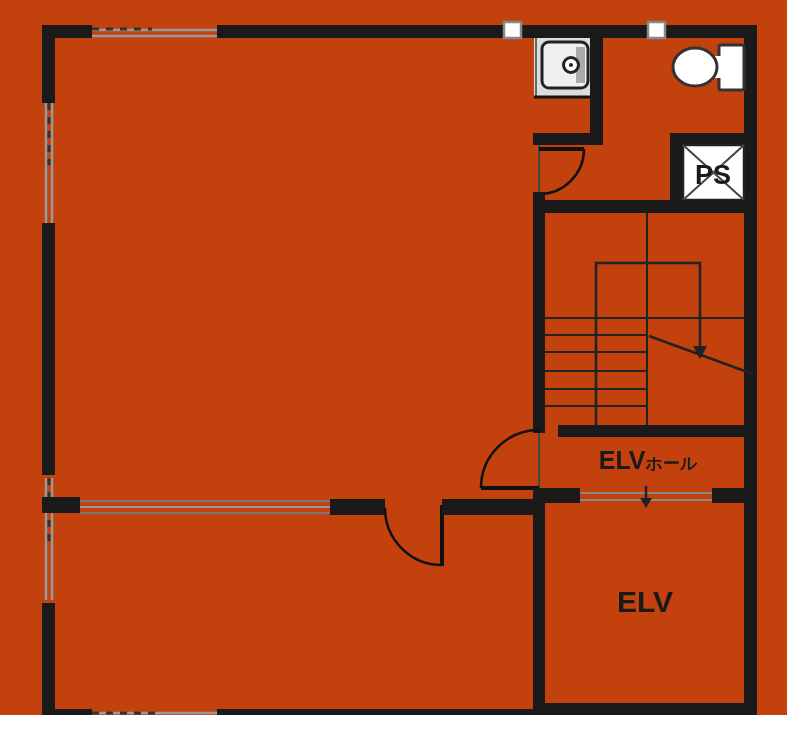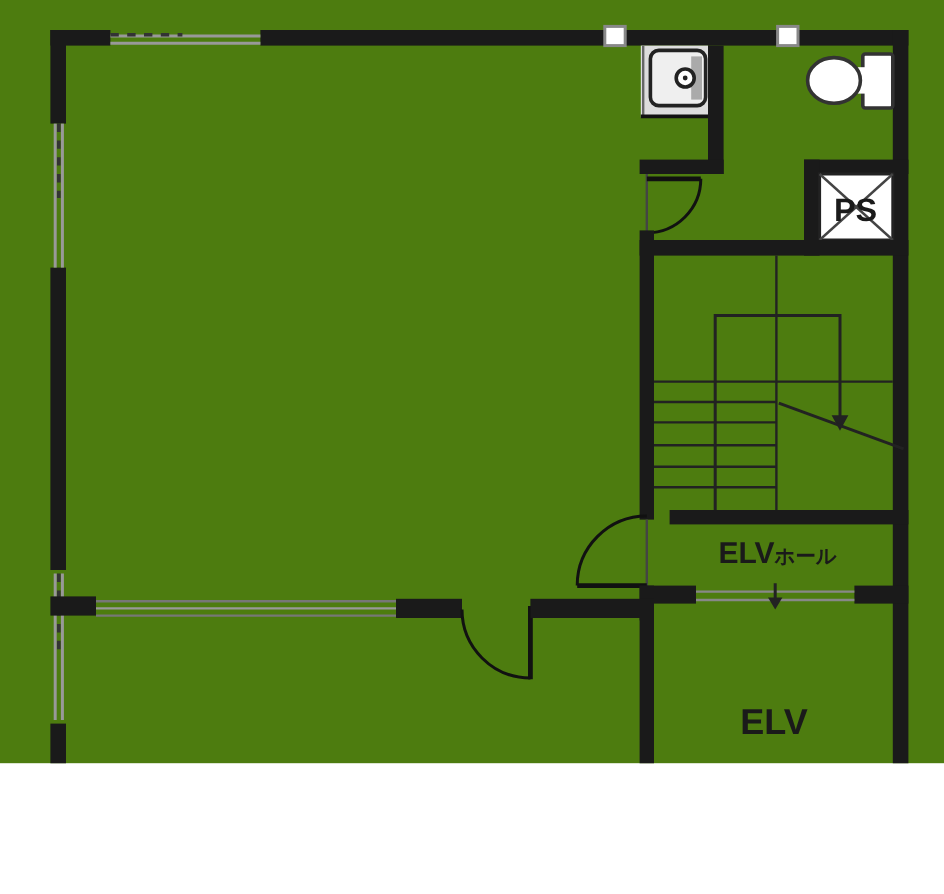--- a/index.html
+++ b/index.html
@@ -6,22 +6,22 @@
     margin: 0;
     padding: 0;
     background: #ffffff;
     width: 787px;
     height: 745px;
     font-family: "Liberation Sans", sans-serif;
   }
   #plan-wrap {
     position: relative;
     width: 787px;
-    height: 636px;
-    background: #4d7c0f;
+    height: 715px;
+    background: #c2410c;
     overflow: hidden;
   }
   svg { display: block; }
   .wall { fill: #1a1a1a; stroke: none; }
   .thinline { stroke: #444444; stroke-width: 2; fill: none; }
   .winline { stroke: #999999; stroke-width: 2.5; fill: none; }
   .windash { stroke: #333333; stroke-width: 3; fill: none; stroke-dasharray: 7 7; }
   .doorarc { stroke: #111111; stroke-width: 2.5; fill: none; }
   .doorleaf { stroke: #111111; stroke-width: 4; fill: none; }
   .stairline { stroke: #222222; stroke-width: 2; fill: none; }

